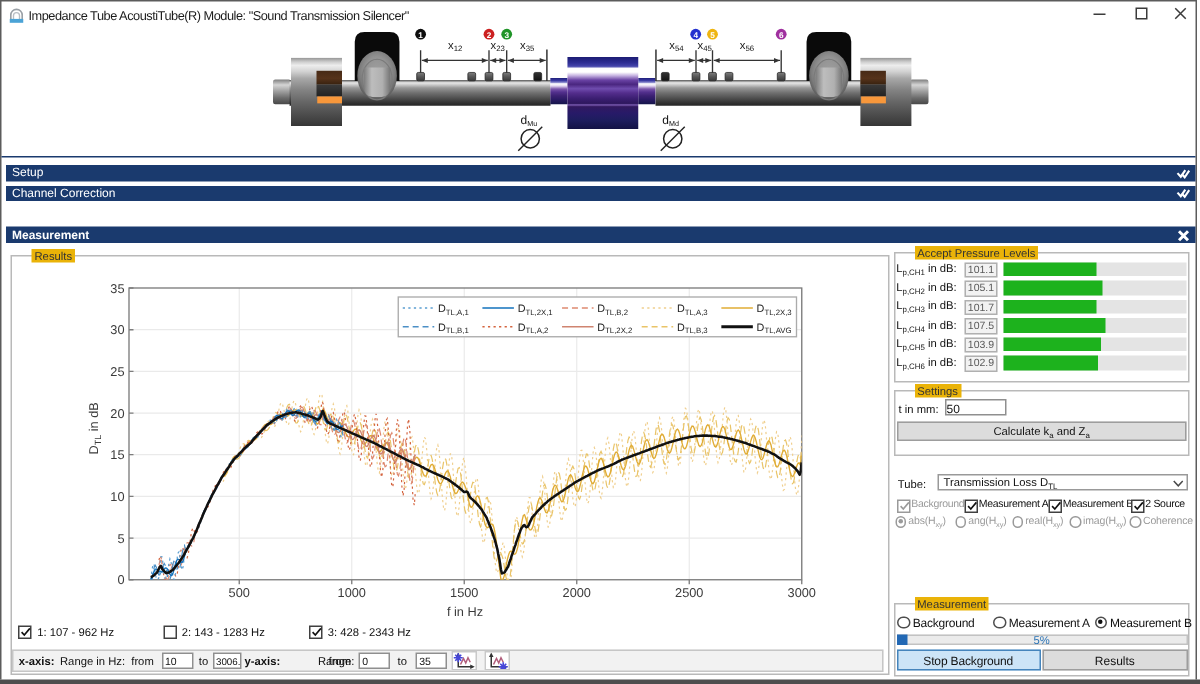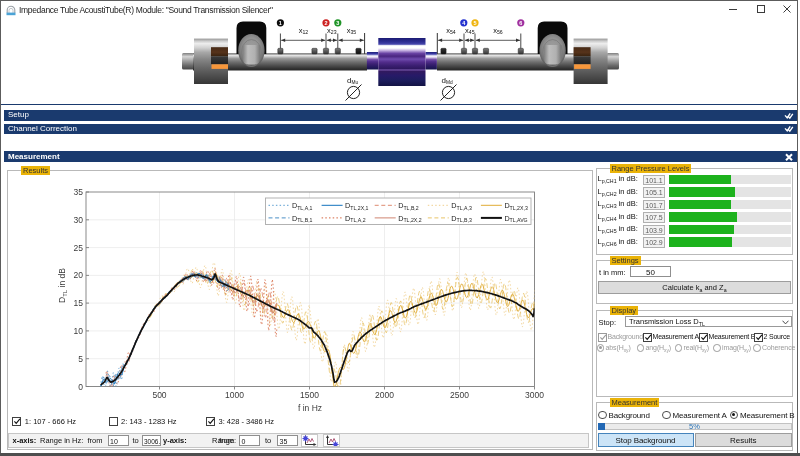--- a/index.html
+++ b/index.html
@@ -231,29 +231,29 @@
           <path d="M2 2.2 L8 8.2 M8 2.2 L2 8.2" stroke="#fff" stroke-width="2"></path>
         </svg></div>
 <div class="gbox" style="left:6px;top:169px;width:585.5px;height:279.7px">
         <span class="glab">Results</span>
       </div>
       <span class="cb" style="left:11.3px;top:415.8px;border-color:#404040">
         <svg width="10" height="10" viewBox="0 0 10 10">
           <path d="M2.4 5.4 L4.2 7.3 L7.9 2.9" fill="none" stroke="#111" stroke-width="1.1"></path>
         </svg>
       </span>
-      <div class="lbl" style="left:23.8px;top:416px;font-size:7.5px">1: 107 - 666 Hz</div>
+      <div class="lbl" style="left:23.8px;top:416px;font-size:7.5px">1: 107 - 962 Hz</div>
       <span class="cb" style="left:107.6px;top:415.8px;border-color:#404040"></span>
       <div class="lbl" style="left:120.1px;top:416px;font-size:7.5px">2: 143 - 1283 Hz</div>
       <span class="cb" style="left:205.0px;top:415.8px;border-color:#404040">
         <svg width="10" height="10" viewBox="0 0 10 10">
           <path d="M2.4 5.4 L4.2 7.3 L7.9 2.9" fill="none" stroke="#111" stroke-width="1.1"></path>
         </svg>
       </span>
-      <div class="lbl" style="left:217.5px;top:416px;font-size:7.5px">3: 428 - 3486 Hz</div>
+      <div class="lbl" style="left:217.5px;top:416px;font-size:7.5px">3: 428 - 2343 Hz</div>
       <div class="abs" style="left:7px;top:431.5px;width:580.5px;height:15px;background:#f2f2f2;border:1px solid #c6c6c6"></div>
       <div class="lbl" style="left:11.5px;top:434.5px;font-size:7.5px;font-weight:bold;">x-axis:</div>
       <div class="lbl" style="left:39px;top:434.5px;font-size:7.5px;">Range in Hz:</div>
       <div class="lbl" style="left:86.5px;top:434.5px;font-size:7.5px;">from</div>
       <div class="inp" style="left:106.5px;top:433.5px;width:21px;height:11px;font-size:7px;padding:1.5px 0 0 1.5px">10</div>
       <div class="lbl" style="left:131.5px;top:434.5px;font-size:7.5px;">to</div>
       <div class="inp" style="left:140.5px;top:433.5px;width:19.5px;height:11px;font-size:6.5px;padding:1.5px 0 0 1.5px">3006.0</div>
       <div class="lbl" style="left:162px;top:434.5px;font-size:7.5px;font-weight:bold;">y-axis:</div>
       <div class="lbl" style="left:187px;top:434.5px;font-size:7.5px;margin-left:24px;">Range:</div>
       <div class="lbl" style="left:218px;top:434.5px;font-size:7.5px;">from</div>
@@ -359,21 +359,21 @@
 <line x1="320.6" y1="216.9" x2="341.6" y2="216.9" stroke="#d4643f" stroke-width="1.0" stroke-dasharray="1.5 2.2"></line>
 <text x="344.1" y="219.5" style="font:7.2px 'Liberation Sans',sans-serif;fill:#222" text-anchor="start">D<tspan dy="1.8" style="font-size:5.2px">TL,A,2</tspan></text>
 <line x1="373.7" y1="216.9" x2="394.7" y2="216.9" stroke="#cf8470" stroke-width="1.0"></line>
 <text x="397.2" y="219.5" style="font:7.2px 'Liberation Sans',sans-serif;fill:#222" text-anchor="start">D<tspan dy="1.8" style="font-size:5.2px">TL,2X,2</tspan></text>
 <line x1="426.8" y1="216.9" x2="447.8" y2="216.9" stroke="#e9c468" stroke-width="1.0" stroke-dasharray="4 2.6"></line>
 <text x="450.3" y="219.5" style="font:7.2px 'Liberation Sans',sans-serif;fill:#222" text-anchor="start">D<tspan dy="1.8" style="font-size:5.2px">TL,B,3</tspan></text>
 <line x1="479.9" y1="216.9" x2="500.9" y2="216.9" stroke="#111" stroke-width="2.0"></line>
 <text x="503.4" y="219.5" style="font:7.2px 'Liberation Sans',sans-serif;fill:#222" text-anchor="start">D<tspan dy="1.8" style="font-size:5.2px">TL,AVG</tspan></text>
       </svg>
 <div class="gbox" style="left:594.5px;top:166.9px;width:197px;height:87.2px">
-        <span class="glab">Range Pressure Levels</span>
+        <span class="glab">Accept Pressure Levels</span>
       </div>
       <div class="lbl" style="left:596.5px;top:173.1px;font-size:7.5px">L<sub>p,CH1</sub> in dB:</div>
       <div class="vbox" style="left:642px;top:173.6px">101.1</div>
       <div class="track" style="left:667.5px;top:173.6px">
         <span class="gfill" style="width:62.1px"></span>
       </div>
       <div class="lbl" style="left:596.5px;top:185.7px;font-size:7.5px">L<sub>p,CH2</sub> in dB:</div>
       <div class="vbox" style="left:642px;top:186.2px">105.1</div>
       <div class="track" style="left:667.5px;top:186.2px">
         <span class="gfill" style="width:66.2px"></span>
@@ -395,26 +395,23 @@
       </div>
       <div class="lbl" style="left:596.5px;top:235.8px;font-size:7.5px">L<sub>p,CH6</sub> in dB:</div>
       <div class="vbox" style="left:642px;top:236.3px">102.9</div>
       <div class="track" style="left:667.5px;top:236.3px">
         <span class="gfill" style="width:63.9px"></span>
       </div>
 <div class="gbox" style="left:594.5px;top:258.6px;width:197px;height:44.4px">
         <span class="glab">Settings</span>
       </div>
       <div class="lbl" style="left:598px;top:267px;font-size:7.5px">t in mm:</div>
-      <div class="inp" style="left:629px;top:265px;width:41px;height:11px;text-align:center;font-size:8px;padding-top:1px">50</div>
+      <div class="inp" style="left:629px;top:265px;width:41px;height:11px;font-size:8px;padding-top:1px">50</div>
       <div class="btn" style="left:597.3px;top:279.8px;width:192.3px;height:13.4px;font-size:7.5px;line-height:12.5px">Calculate k<sub>a</sub> and Z<sub>a</sub></div>
-<div class="gbox" style="left:594.5px;top:309px;width:197px;height:87px">
-        <span class="glab">Display</span>
-      </div>
-      <div class="lbl" style="left:597.5px;top:317px;font-size:7.5px">Stop:</div>
+      <div class="lbl" style="left:597.5px;top:317px;font-size:7.5px">Tube:</div>
       <div class="inp" style="left:624px;top:314.8px;width:167px;height:11.5px;font-size:7.5px;line-height:10px;padding:0 0 0 3px;border-color:#999">Transmission Loss D<sub>TL</sub><svg style="position:absolute;right:2px;top:3.5px" width="7" height="5" viewBox="0 0 7 5">
           <path d="M0.5 0.7 L3.5 3.9 L6.5 0.7" fill="none" stroke="#4a4a4a" stroke-width="1"></path>
         </svg></div>
       <span class="cb" style="left:597px;top:331.5px;border-color:#9a9a9a">
         <svg width="10" height="10" viewBox="0 0 10 10">
           <path d="M2.4 5.4 L4.2 7.3 L7.9 2.9" fill="none" stroke="#9a9a9a" stroke-width="1.1"></path>
         </svg>
       </span>
       <div class="lbl" style="left:606.5px;top:332.3px;font-size:7px;letter-spacing:-0.2px;color:#9a9a9a">Background</div>
       <span class="cb" style="left:642px;top:331.5px;border-color:#404040">

